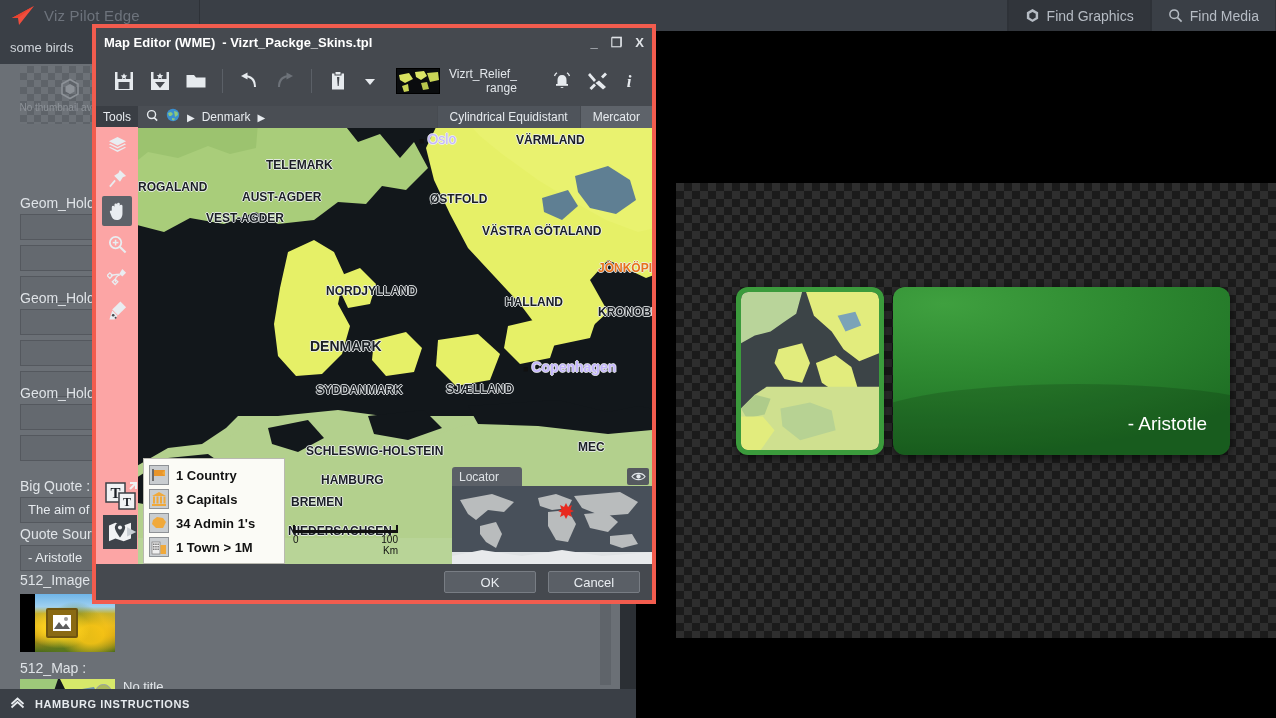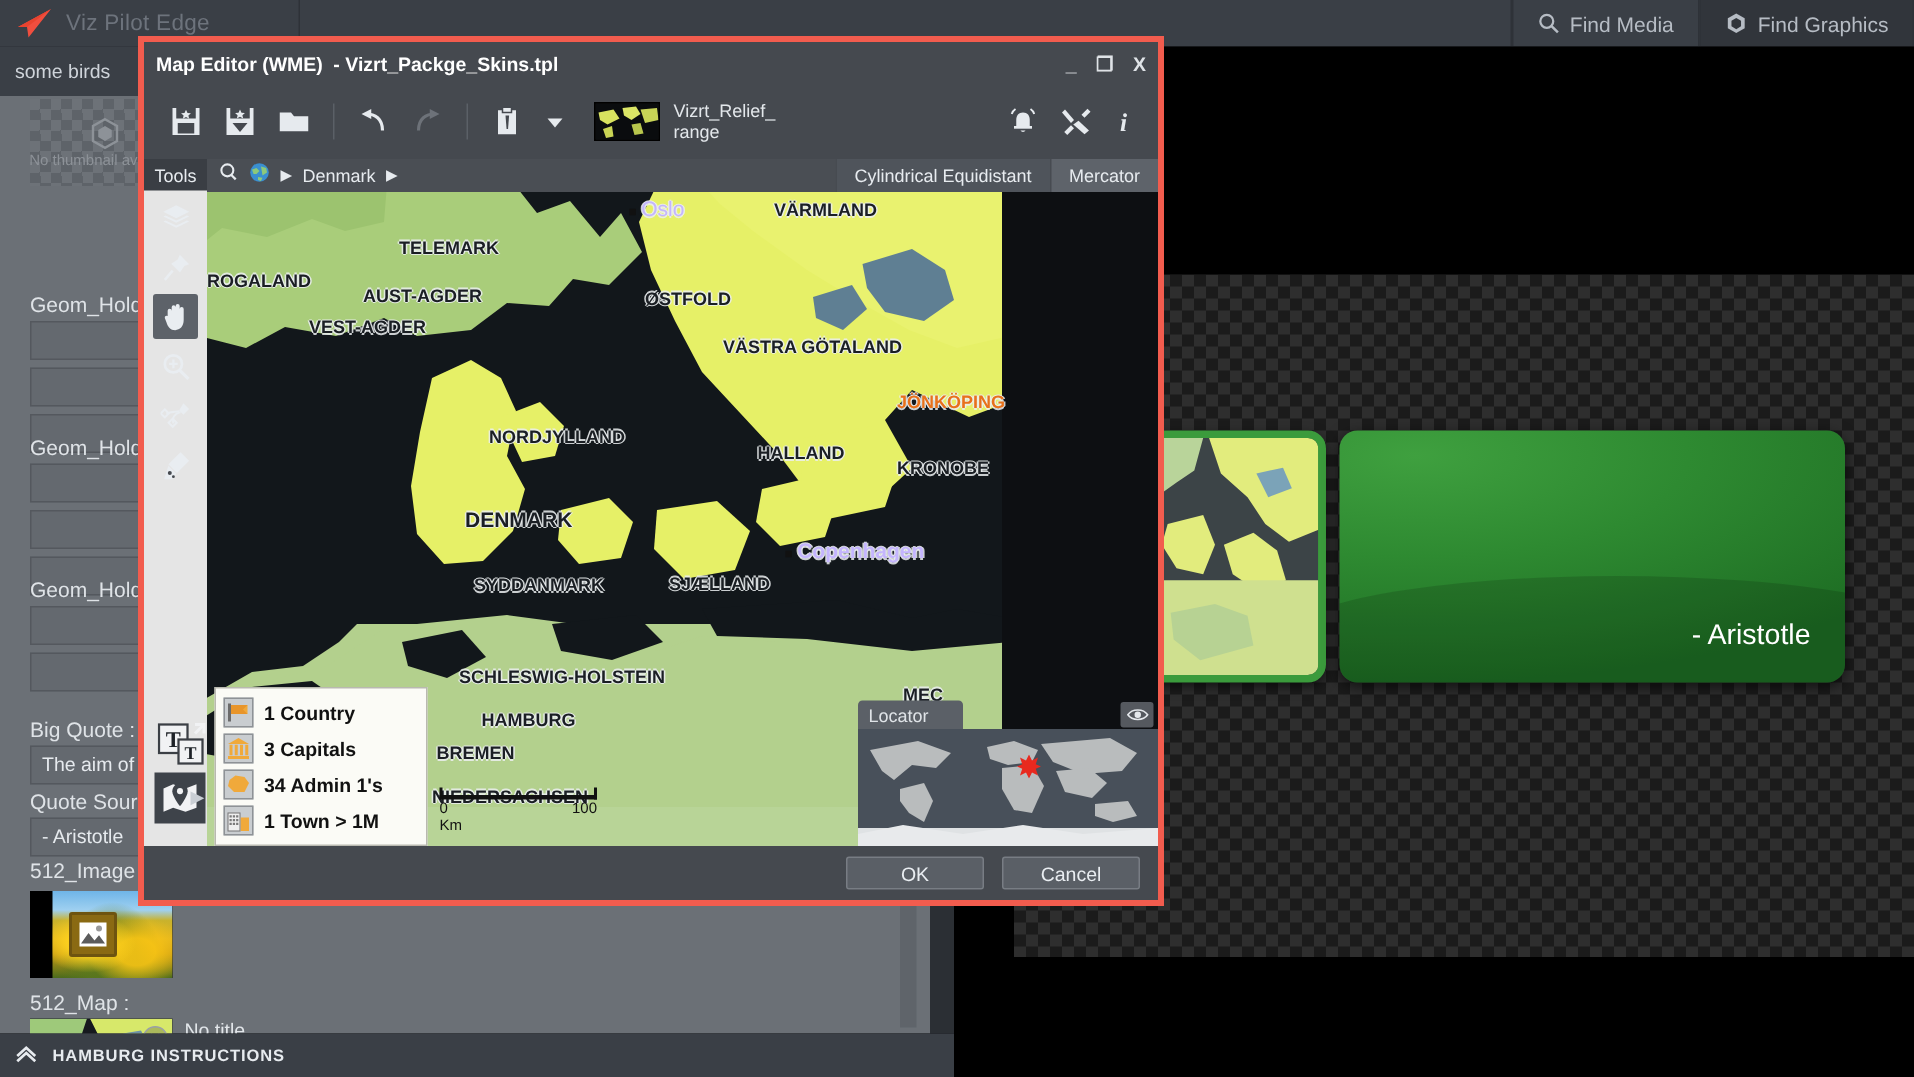--- a/index.html
+++ b/index.html
@@ -197,22 +197,22 @@
   .seek .filled { position:absolute; left:0; top:0; height:4px; width:50%; background:#d6dade; border-radius:2px; }
   .autorefresh { color:#cdd2d8; font-size:13px; white-space:nowrap; }
   .chk {
     width:18px; height:18px; background:#7fb3e0; border:1px solid #5d92c2;
     border-radius:2px; display:flex; align-items:center; justify-content:center;
     color:#1d3f5e; font-size:13px; font-weight:bold;
   }
 
   
   .dialog {
-    position:absolute; left:92px; top:24px; width:684px; height:580px;
-    border:4px solid #f25c4e; background:#45494f;
+    position:absolute; left:92px; top:24px; width:564px; height:580px;
+    border:4px solid #f25c4e; background:#45494f;text-align:right;
   }
   .dlg-title {
     position:absolute; left:0; top:0; right:0; height:28px;
     background:#45494f; display:flex; align-items:center;
     padding-left:8px; color:#fff; font-size:13px; font-weight:bold;
   }
   .dlg-title .sub { font-weight:bold; }
   .dlg-wctrl {
     position:absolute; right:8px; top:0; height:28px; display:flex;
     align-items:center; gap:13px; color:#dfe3e7; font-size:13px;
@@ -228,21 +228,21 @@
   .tb-ico.dim { color:#6d7279; }
   .tb-sep { width:1px; height:24px; background:#5b6067; margin:0 8px; }
   .tb-mapchip {
     width:44px; height:26px; margin-left:12px; background:#111;
     border:1px solid #000; position:relative; overflow:hidden; flex:none;
   }
   .tb-mapname { margin-left:9px; color:#e3e7eb; font-size:12px; line-height:14px; }
 
   .dlg-tools {
     position:absolute; left:0; top:78px; width:42px; bottom:36px;
-    background:#e5e5e5; display:flex; flex-direction:column; align-items:center;
+    background:#fca5a5; display:flex; flex-direction:column; align-items:center;
   }
   .tools-cap {
     width:42px; height:21px; background:#3a3e44; color:#e7ebef; font-size:12px;
     display:flex; align-items:center; justify-content:center;
   }
   .tool-btn {
     width:30px; height:30px; margin-top:3px; display:flex; align-items:center;
     justify-content:center; color:#e9edf1; border-radius:2px; cursor:pointer;
   }
   .tool-btn.active { background:#5d6269; }
@@ -355,37 +355,37 @@
     <div class="brand">
       <span class="brand-logo">
         <svg viewBox="0 0 26 22" width="26" height="22">
           <path d="M2 13 L24 1 L9 20 L8 13 Z" fill="#f04e3e"></path>
           <path d="M2 13 L24 1 L8 13 Z" fill="#e8432f"></path>
         </svg>
       </span>
       <span class="brand-name">Viz Pilot Edge</span>
     </div>
     <div class="topbar-spacer"></div>
+    <div class="top-tab dark">
+      <span>
+        <svg width="15" height="15" viewBox="0 0 16 16">
+            <path d="M8 1 L14 4.5 V11.5 L8 15 L2 11.5 V4.5 Z" fill="#b6bcc4"></path>
+            <path d="M8 4.2 L11.4 6.2 V10.2 L8 12.2 L4.6 10.2 V6.2 Z" fill="#31353b"></path>
+          </svg>
+      </span>
+      <span>Find Graphics</span>
+    </div>
     <div class="top-tab">
       <span>
         <svg width="15" height="15" viewBox="0 0 16 16">
             <circle cx="6.6" cy="6.6" r="4.6" fill="none" stroke="#b6bcc4" stroke-width="1.6"></circle>
             <line x1="10" y1="10" x2="14.5" y2="14.5" stroke="#b6bcc4" stroke-width="1.8"></line>
           </svg>
       </span>
       <span>Find Media</span>
-    </div>
-    <div class="top-tab dark">
-      <span>
-        <svg width="15" height="15" viewBox="0 0 16 16">
-            <path d="M8 1 L14 4.5 V11.5 L8 15 L2 11.5 V4.5 Z" fill="#b6bcc4"></path>
-            <path d="M8 4.2 L11.4 6.2 V10.2 L8 12.2 L4.6 10.2 V6.2 Z" fill="#31353b"></path>
-          </svg>
-      </span>
-      <span>Find Graphics</span>
     </div>
   </div>
 
   <div class="secondbar">
     <div class="tab-somebirds">
       <span>some birds</span>
     </div>
     <div class="win-ctrl">
       <span class="ico">
         <svg viewBox="0 0 17 17" width="17" height="17">
@@ -785,21 +785,21 @@
         <div class="mlabel" style="left:344px; top:96px;">VÄSTRA GÖTALAND</div>
         <div class="mlabel orange" style="left:460px; top:133px;">JÖNKÖPING</div>
         <div class="mlabel" style="left:188px; top:156px;">NORDJYLLAND</div>
         <div class="mlabel" style="left:367px; top:167px;">HALLAND</div>
         <div class="mlabel" style="left:460px; top:177px;">KRONOBE</div>
         <div class="mlabel" style="left:172px; top:210px; font-size:14px;">DENMARK</div>
         <div class="mlabel city" style="left:385px; top:231px; font-size:14px; font-weight:bold;">Copenhagen</div>
         <div class="mlabel" style="left:178px; top:255px;">SYDDANMARK</div>
         <div class="mlabel" style="left:308px; top:254px;">SJÆLLAND</div>
         <div class="mlabel" style="left:168px; top:316px;">SCHLESWIG-HOLSTEIN</div>
-        <div class="mlabel" style="left:440px; top:328px;margin-left:24px;">MEC</div>
+        <div class="mlabel" style="left:440px; top:312px;">MEC</div>
         <div class="mlabel" style="left:183px; top:345px;">HAMBURG</div>
         <div class="mlabel" style="left:153px; top:367px;">BREMEN</div>
         <div class="mlabel" style="left:150px; top:396px;">NIEDERSACHSEN</div>
         <div class="mlabel" style="left:8px; top:430px;">ELDERLAND</div>
 
         <div class="scalebar">
           <div class="bar"></div>
           <div class="t">
             <span>0</span>
             <span>100</span>

